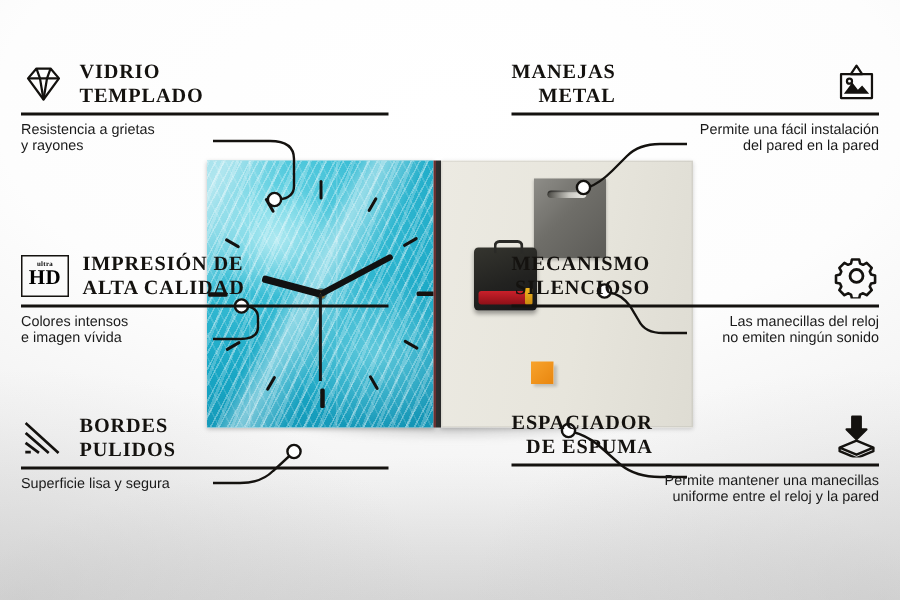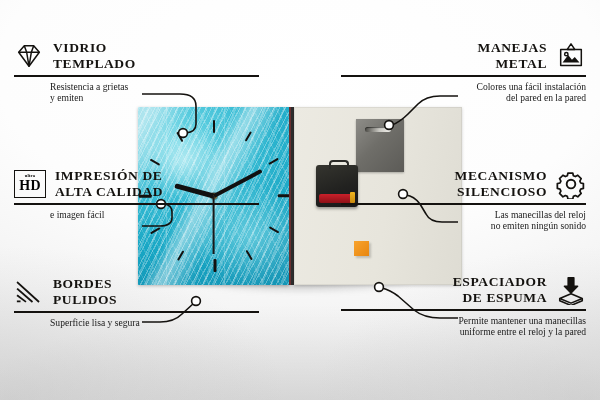--- a/index.html
+++ b/index.html
@@ -107,31 +107,31 @@
   .cap{
     position:absolute;left:50%;top:50%;width:6px;height:6px;margin:-3px 0 0 -3px;
     border-radius:50%;background:#8a6a2c;box-shadow:0 0 0 1px rgba(0,0,0,.35);
   }
 
   
   .feature{position:absolute;width:245px;}
   .feature.left{text-align:left;}
   .feature.right{text-align:right;}
   .f-head{display:flex;align-items:center;gap:9px;}
-  .feature.right .f-head{flex-direction:row-reverse;}
+  .feature.right .f-head{flex-direction:row-reverse;justify-content:space-between;}
   .f-icon{width:30px;height:30px;flex:0 0 30px;display:block;}
   .f-title{
     font-family:"Liberation Serif",serif;
     font-size:13.5px;line-height:15.5px;letter-spacing:.6px;
     font-weight:700;color:#14120f;text-transform:uppercase;
   }
   .f-rule{height:1.6px;background:#14120f;margin:4px 0 4px 0;}
   .f-desc{
-    font-family:Liberation Serif, serif;
-    font-size:9.6px;line-height:11.6px;color:#1a1a1a;margin-left:36px;
+    font-family:Liberation Sans, sans-serif;
+    font-size:9.6px;line-height:11.6px;color:#1a1a1a;
   }
   .hd-badge{
     width:30px;height:26px;border:1.6px solid #14120f;
     display:flex;flex-direction:column;align-items:center;justify-content:center;line-height:1;
   }
   .hd-badge .u{font-size:4.6px;letter-spacing:.2px;font-weight:700;}
   .hd-badge .h{font-size:14px;font-weight:700;letter-spacing:.3px;}
 
   
   #f-vidrio   {left:14px; top:40px;}
@@ -243,36 +243,37 @@
             <path d="M21 5 L18.5 12 L16 27"></path>
         </g>
       </svg>
       <div>
         <div class="f-title">VIDRIO</div>
         <div class="f-title">TEMPLADO</div>
       </div>
     </div>
     <div class="f-rule"></div>
     <div class="f-desc">Resistencia a grietas</div>
-    <div class="f-desc">y emiten</div>
+    <div class="f-desc">y rayones</div>
   </div>
 
   <div class="feature left" id="f-impresion">
     <div class="f-head">
       <div class="hd-badge">
         <span class="u">ultra</span>
         <span class="h">HD</span>
       </div>
       <div>
         <div class="f-title">IMPRESIÓN DE</div>
         <div class="f-title">ALTA CALIDAD</div>
       </div>
     </div>
     <div class="f-rule"></div>
-    <div class="f-desc">e imagen fácil</div>
+    <div class="f-desc">Colores intensos</div>
+    <div class="f-desc">e imagen vívida</div>
   </div>
 
   <div class="feature left" id="f-bordes">
     <div class="f-head">
       <svg class="f-icon" viewBox="0 0 32 32">
         <g fill="none" stroke="#14120f" stroke-width="1.9" stroke-linecap="square">
           <path d="M4 6 L26 26"></path>
             <path d="M4 13 L19 26"></path>
             <path d="M4 20 L12 26"></path>
             <path d="M4 26 L6 26"></path>
@@ -296,21 +297,21 @@
           <path d="M7 23 L13 15 L17 20 L20 17 L25 23 Z" fill="#14120f" stroke="none"></path>
           <circle cx="11" cy="14" r="1.8"></circle>
         </g>
       </svg>
       <div>
         <div class="f-title">MANEJAS</div>
         <div class="f-title">METAL</div>
       </div>
     </div>
     <div class="f-rule"></div>
-    <div class="f-desc">Colores una fácil instalación</div>
+    <div class="f-desc">Permite una fácil instalación</div>
     <div class="f-desc">del pared en la pared</div>
   </div>
 
   <div class="feature right" id="f-mecanismo">
     <div class="f-head">
       <svg class="f-icon" viewBox="0 0 32 32">
         <g fill="none" stroke="#14120f" stroke-width="2" stroke-linejoin="round">
           <path d="M13.2 4 h5.6 l.7 3.1 2.3 1.0 2.8-1.5 3.9 3.9 -1.5 2.8 1.0 2.3 3.1 .7 v5.6 l-3.1 .7 -1.0 2.3 1.5 2.8 -3.9 3.9 -2.8-1.5 -2.3 1.0 -.7 3.1 h-5.6 l-.7-3.1 -2.3-1.0 -2.8 1.5 -3.9-3.9 1.5-2.8 -1.0-2.3 -3.1-.7 v-5.6 l3.1-.7 1.0-2.3 -1.5-2.8 3.9-3.9 2.8 1.5 2.3-1.0 Z" transform="translate(0.6,0.6) scale(0.92)"></path>
           <circle cx="16" cy="16" r="4.6"></circle>
         </g>

